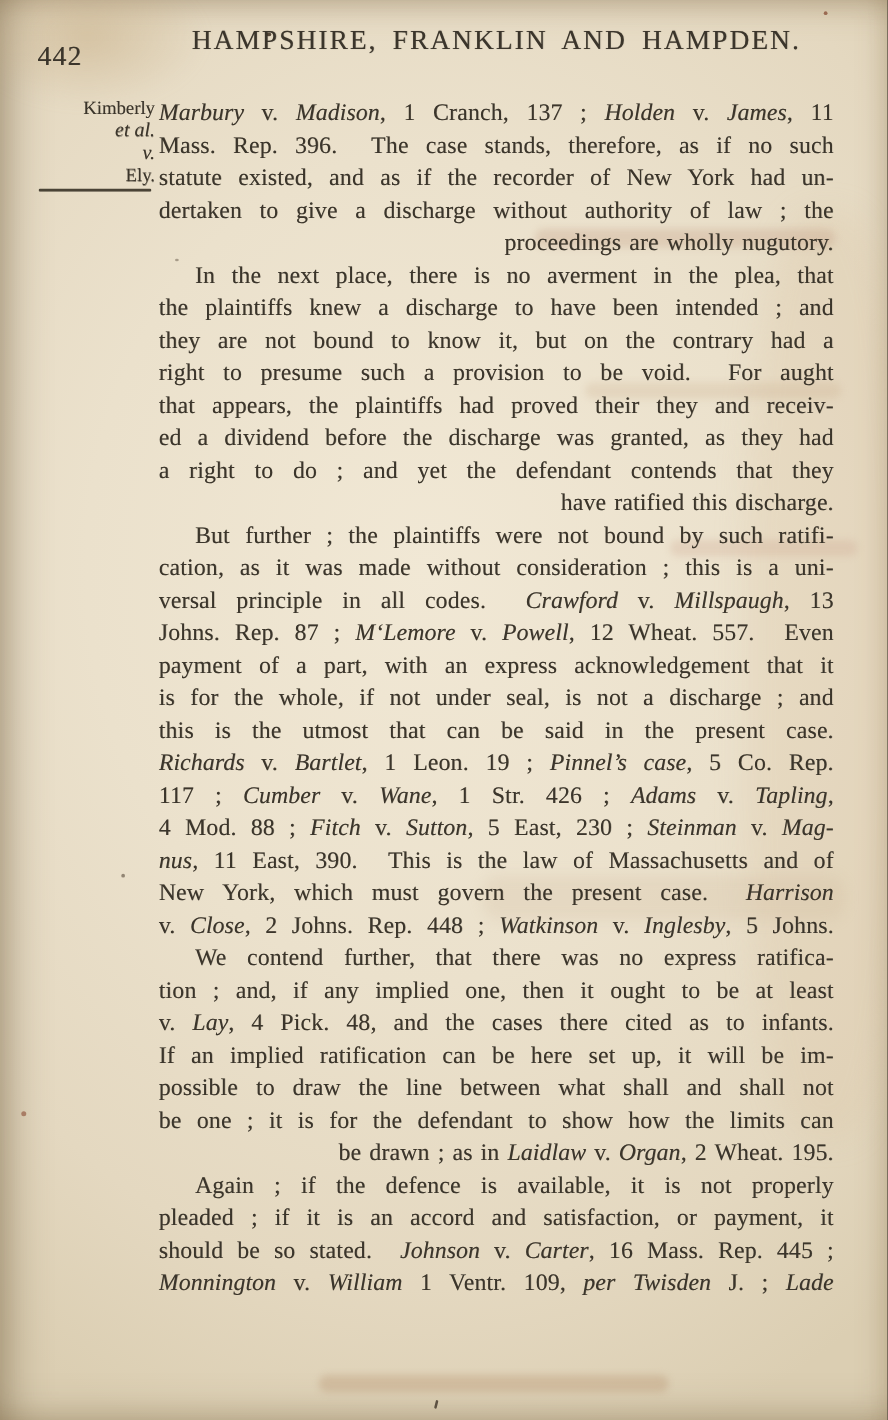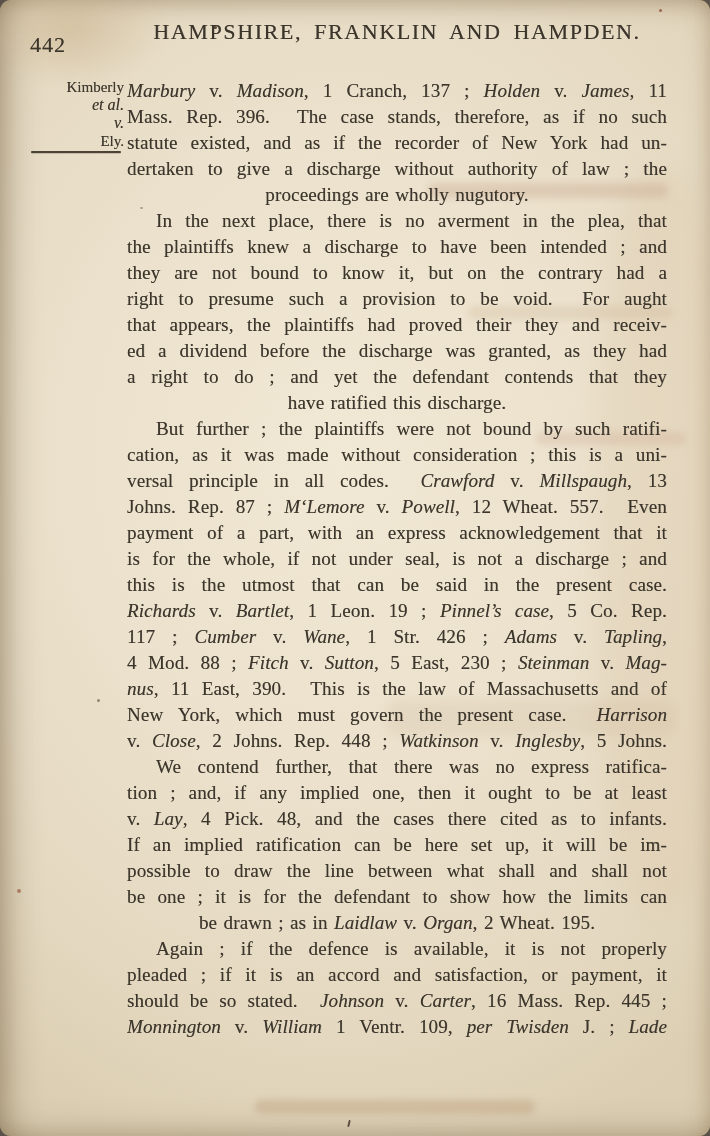--- a/index.html
+++ b/index.html
@@ -10,21 +10,20 @@
     overflow:hidden;
     background:
       radial-gradient(ellipse 85% 65% at 48% 40%, #f1e8d5 0%, #ebe1cc 45%, #e4d8c0 78%, #dbceb2 100%);
     box-shadow:
       inset 24px 0 34px -18px rgba(96,75,45,.45),
       inset -14px 0 26px -16px rgba(125,100,62,.35),
       inset 0 20px 30px -20px rgba(125,100,62,.40),
       inset 0 -22px 34px -22px rgba(110,88,52,.35);
     font-family:"Liberation Serif","DejaVu Serif",serif;
     color:#3b352b;
-    border-radius:11px;
   }
   
   .page-number{
     position:absolute;left:30px;top:33px;
     font-size:22px;line-height:24px;letter-spacing:1px;
     text-shadow:.3px .3px .5px rgba(59,53,43,.55);
   }
   .running-head{
     position:absolute;left:127px;top:20px;width:540px;
     text-align:center;font-size:22px;line-height:24px;
@@ -47,21 +46,21 @@
     background:#4a4336;border-radius:1px;
     box-shadow:0 .5px .5px rgba(59,53,43,.4);
   }
   
   .body-text{
     position:absolute;left:127px;top:78px;width:540px;
   }
   .bline{
     height:26px;line-height:26px;overflow:hidden;
     font-size:19px;letter-spacing:.15px;word-spacing:1.5px;
-    text-align:center;
+    text-align:right;
     text-shadow:.3px .3px .5px rgba(59,53,43,.45);
   }
   .bline.j{text-align:justify;}
   .bline.j::after{content:"";display:inline-block;width:100%;height:0;}
   .bline.ind{text-indent:29px;}
   .bline i{font-style:italic;letter-spacing:.1px;}
   
   .stain{position:absolute;pointer-events:none;}
   .st-corner{left:-25px;top:-25px;width:190px;height:110px;border-radius:50%;
     background:radial-gradient(closest-side,rgba(190,162,118,.40),rgba(190,162,118,0));filter:blur(6px);}

